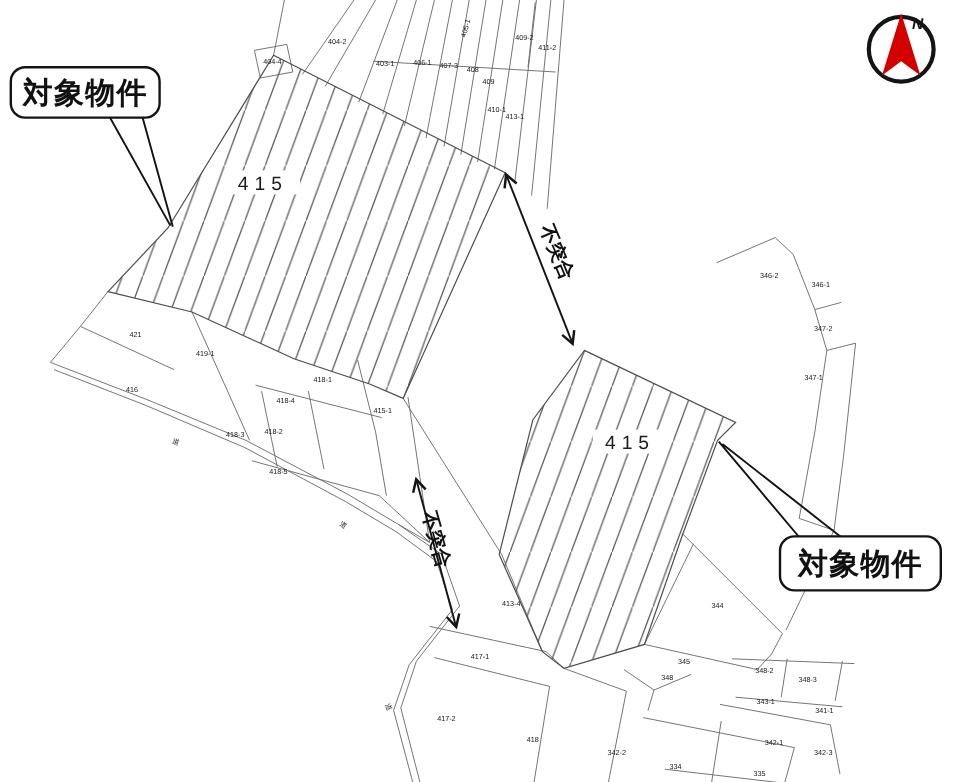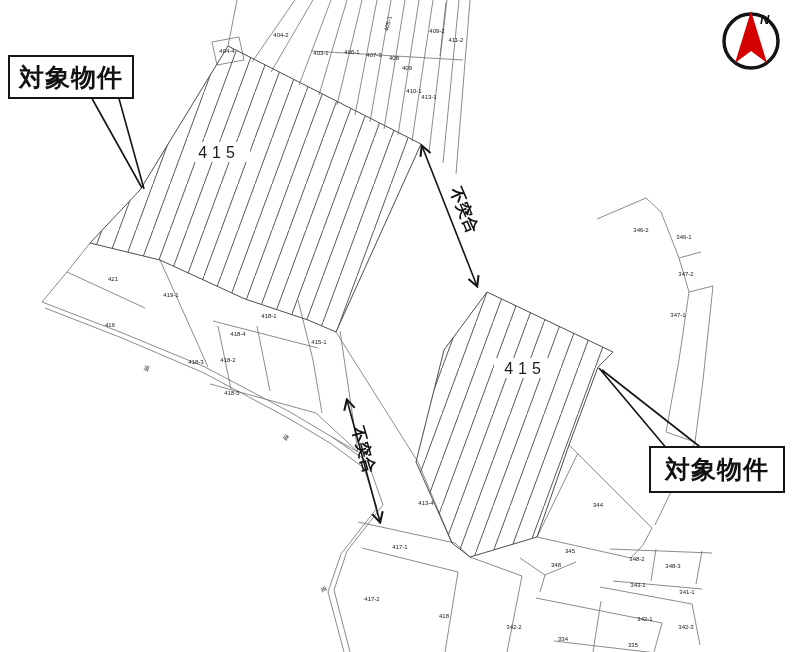--- a/index.html
+++ b/index.html
@@ -1,19 +1,19 @@
 <!DOCTYPE html>
 <html><head>
 <meta charset="utf-8">
 <style>
   html,body{margin:0;padding:0;background:#fff;}
   #stage{position:relative;width:798px;height:652px;background:#ffffff;overflow:hidden;
          font-family:"Liberation Sans","DejaVu Sans",sans-serif;}
   svg{position:absolute;left:0;top:0;}
-  .bubble{position:absolute;background:#fff;border:2.5px solid #141414;border-radius:0;
+  .bubble{position:absolute;background:#fff;border:2.5px solid #141414;border-radius:13px;
           display:flex;align-items:center;justify-content:center;
           font-size:25px;font-weight:700;color:#111;letter-spacing:1px;z-index:5;}
   .plabel{font-size:6px;fill:#1a1a1a;text-anchor:middle;font-family:"Liberation Sans",sans-serif;}
   .big415{font-size:16px;letter-spacing:5px;fill:#1c1c1c;text-anchor:middle;}
   .mismatch{font-size:16px;font-weight:600;fill:#101010;}
   .north{font-size:13px;font-style:italic;font-weight:700;fill:#141414;}
 </style>
 </head>
 <body>
 

